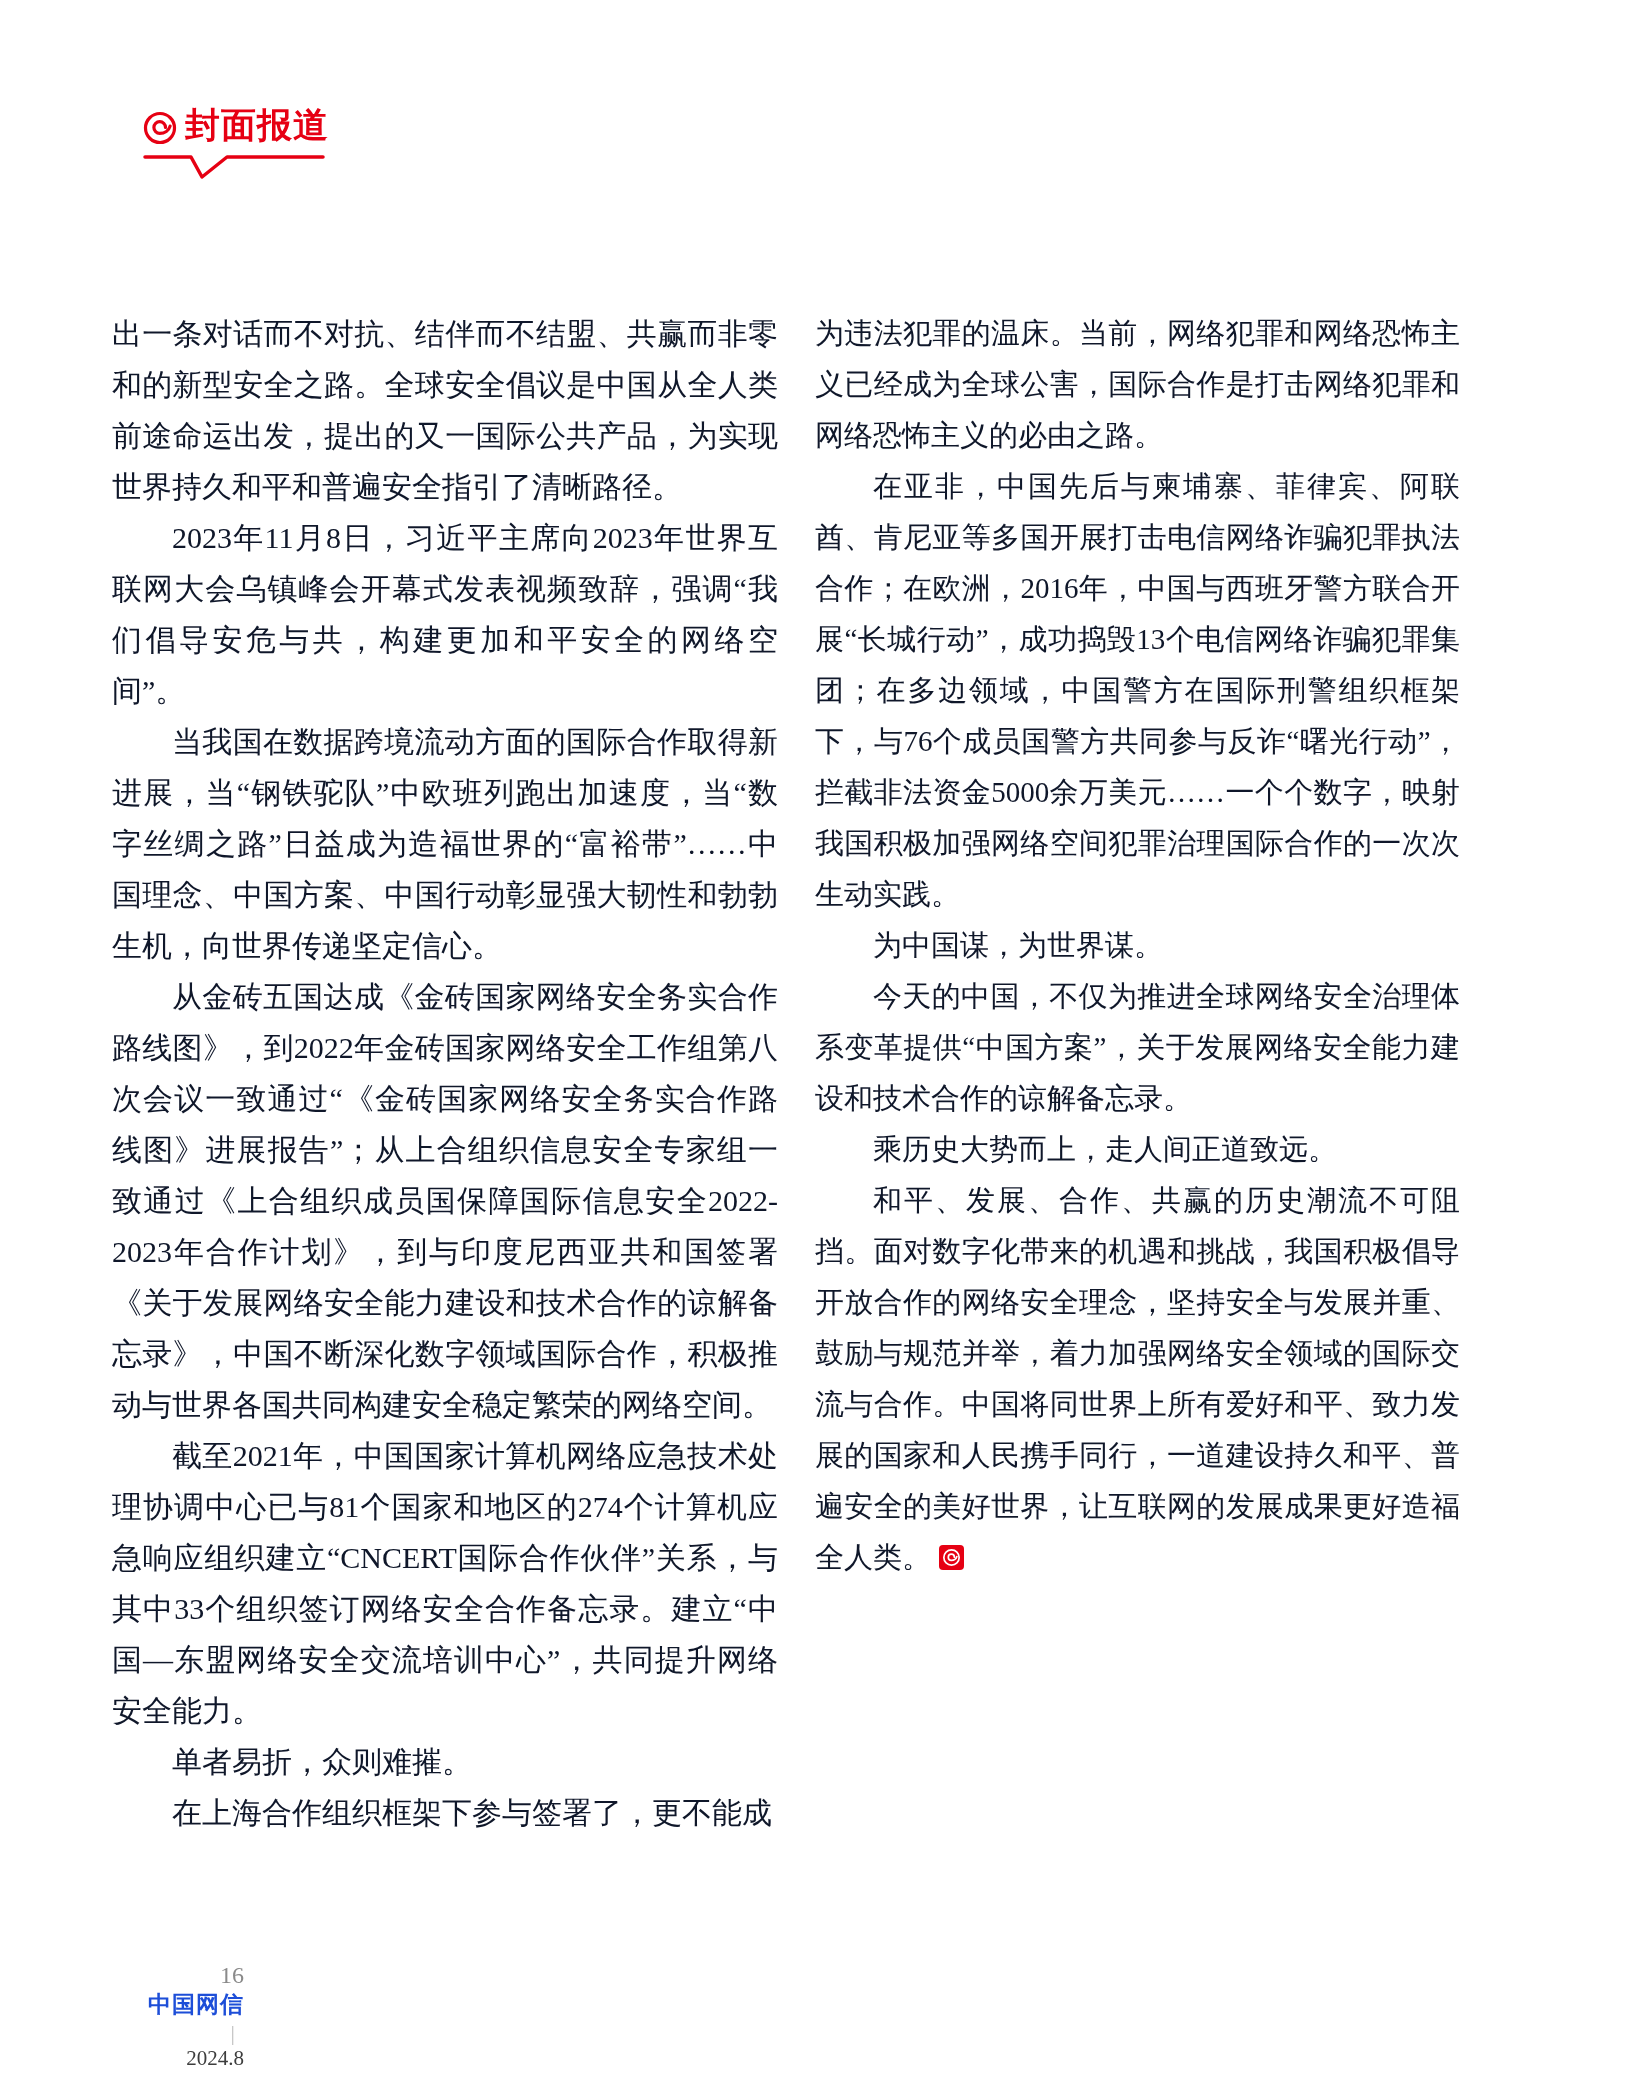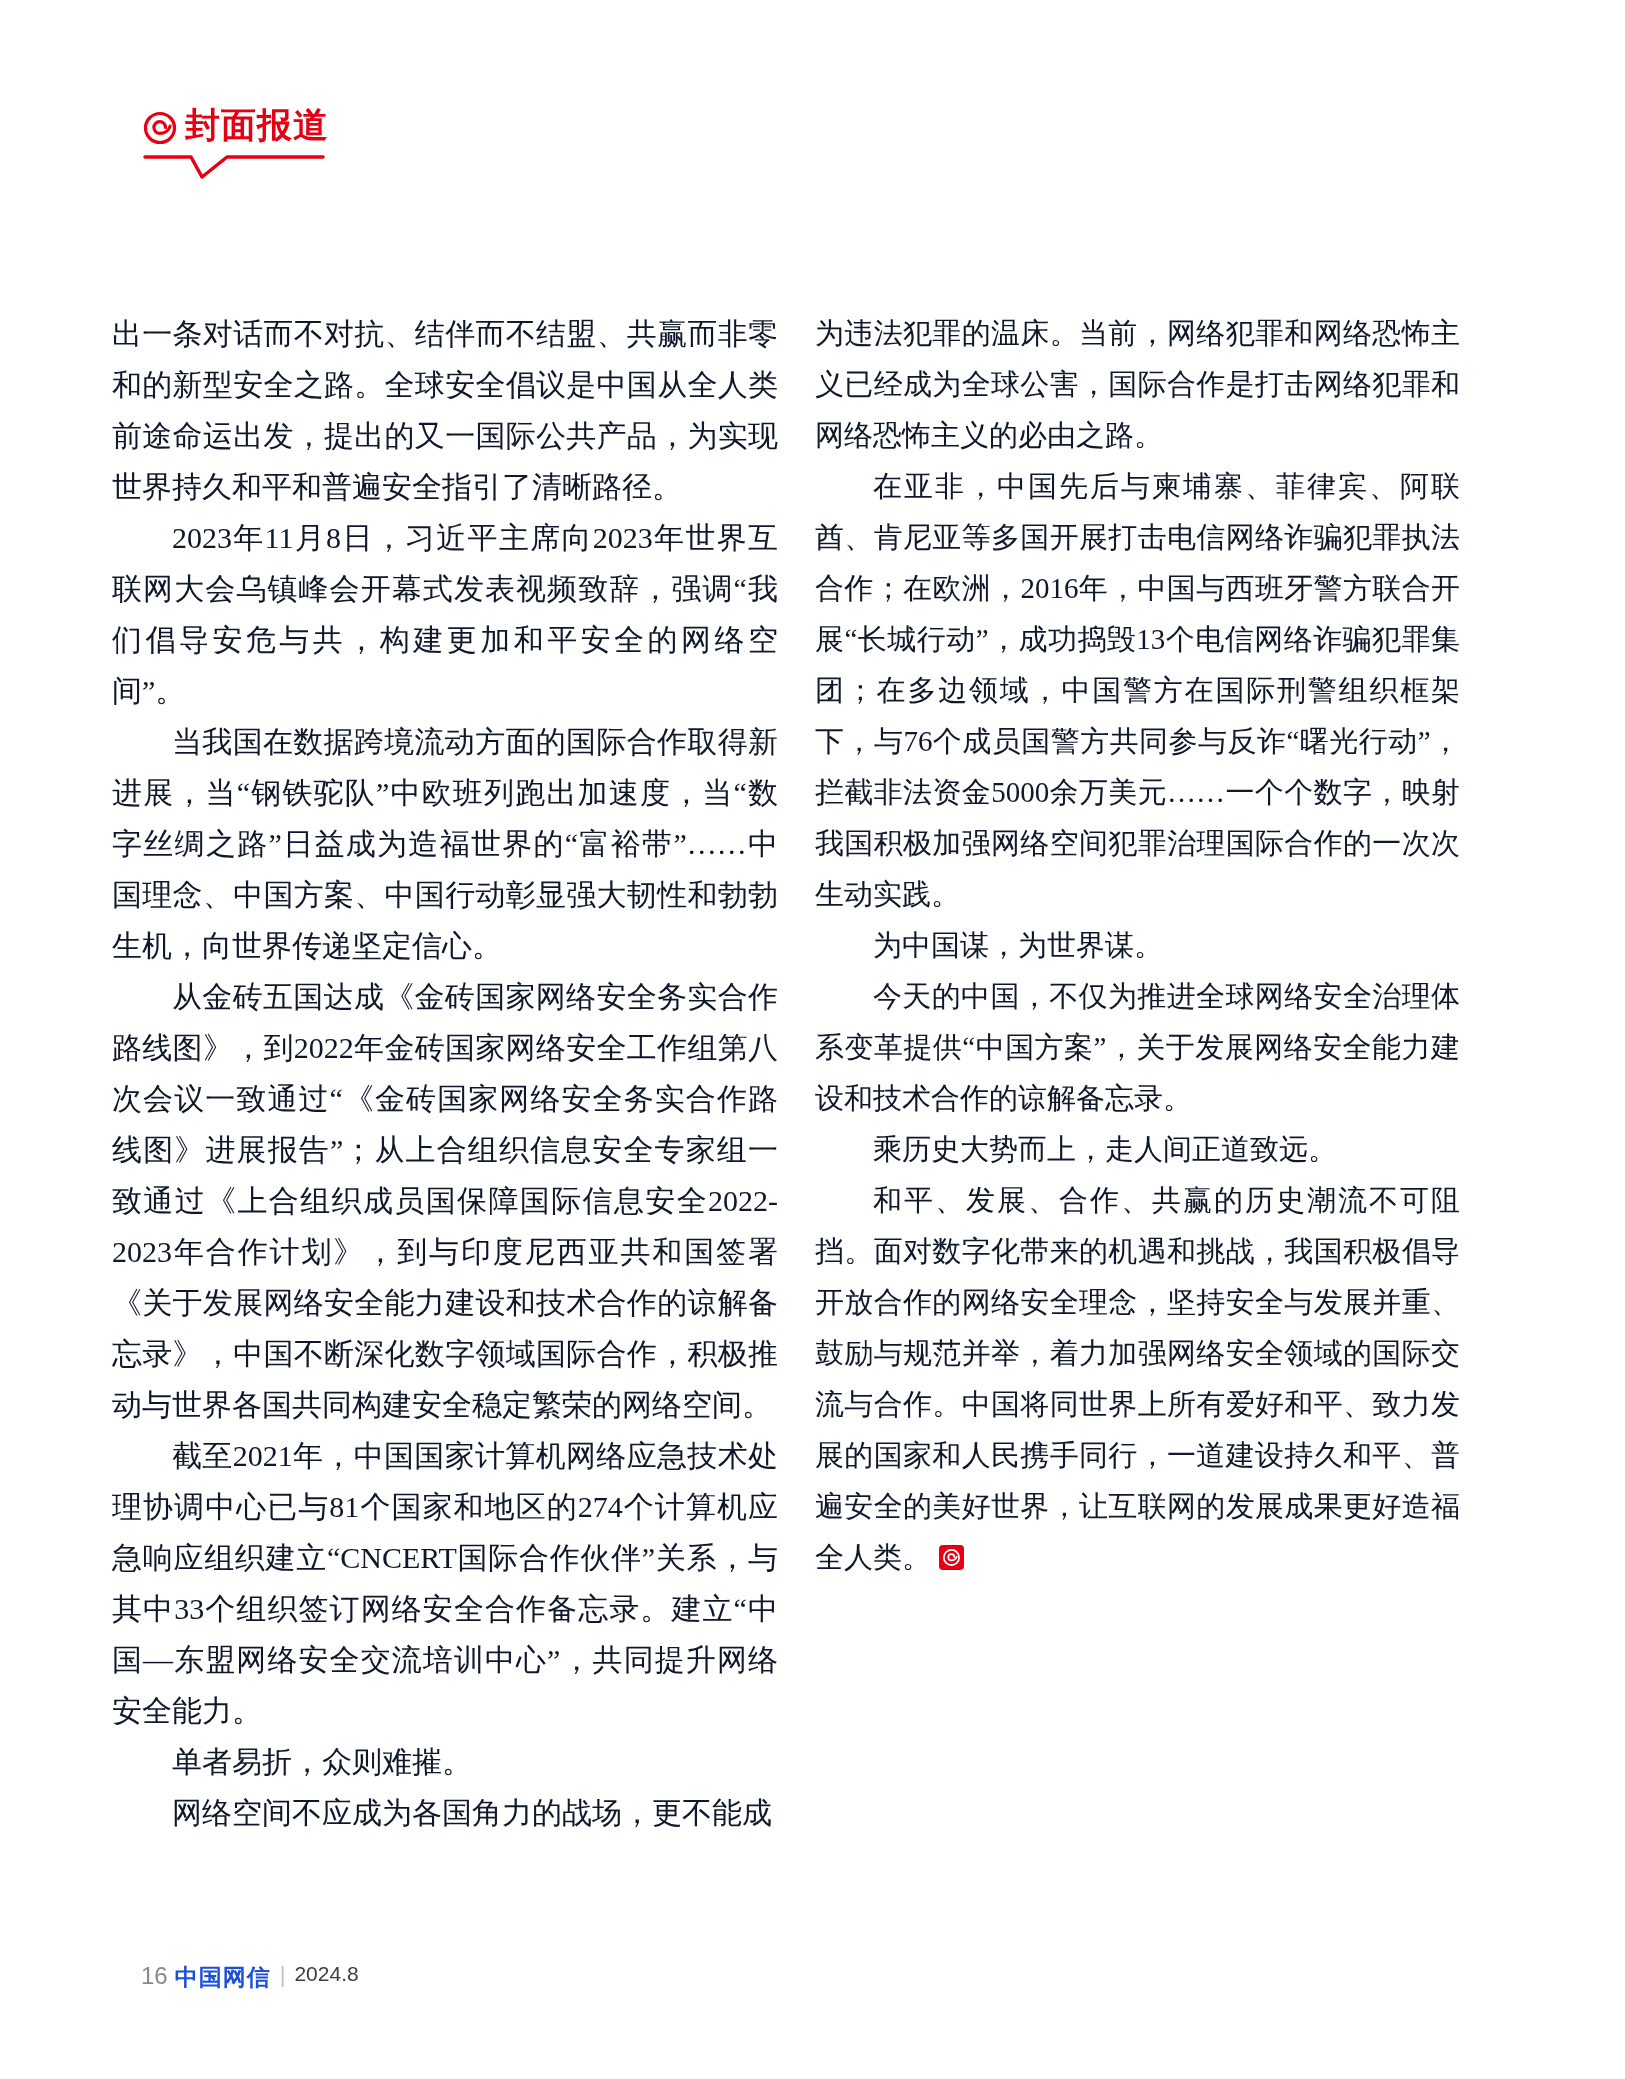--- a/index.html
+++ b/index.html
@@ -37,22 +37,22 @@
   .end-mark{
     display:inline-block;width:25px;height:25px;box-sizing:border-box;
     background:#e60013;border-radius:4px;padding:3px;margin-left:8px;
     vertical-align:-3px;color:#ffffff;
   }
   .end-mark svg{width:19px;height:19px;display:block;}
 
   
   .footer{
     position:absolute;left:141px;top:1962px;
-    font-family:Liberation Sans, sans-serif;
-    display:flex;align-items:flex-start;
+    font-family:Liberation Serif, serif;
+    display:flex;align-items:flex-end;flex-direction:column;
   }
   .page-number{color:#8a8a8a;font-size:24px;}
   .magazine-title{color:#1d4ed8;font-weight:bold;font-size:23px;margin-left:7px;letter-spacing:1px;}
   .footer-sep{color:#c0c0c0;font-size:22px;margin:0 9px;font-weight:normal;}
   .issue{color:#3d3d3d;font-size:21px;}
 </style>
 </head>
 <body>
 
 <div class="page">
@@ -69,21 +69,21 @@
   </svg>
 
   <main>
     <section class="col col-left">
         <p class="para">出一条对话而不对抗、结伴而不结盟、共赢而非零和的新型安全之路。全球安全倡议是中国从全人类前途命运出发，提出的又一国际公共产品，为实现世界持久和平和普遍安全指引了清晰路径。</p>
         <p class="para indent">2023年11月8日，习近平主席向2023年世界互联网大会乌镇峰会开幕式发表视频致辞，强调“我们倡导安危与共，构建更加和平安全的网络空间”。</p>
         <p class="para indent">当我国在数据跨境流动方面的国际合作取得新进展，当“钢铁驼队”中欧班列跑出加速度，当“数字丝绸之路”日益成为造福世界的“富裕带”……中国理念、中国方案、中国行动彰显强大韧性和勃勃生机，向世界传递坚定信心。</p>
         <p class="para indent">从金砖五国达成《金砖国家网络安全务实合作路线图》，到2022年金砖国家网络安全工作组第八次会议一致通过“《金砖国家网络安全务实合作路线图》进展报告”；从上合组织信息安全专家组一致通过《上合组织成员国保障国际信息安全2022-2023年合作计划》，到与印度尼西亚共和国签署《关于发展网络安全能力建设和技术合作的谅解备忘录》，中国不断深化数字领域国际合作，积极推动与世界各国共同构建安全稳定繁荣的网络空间。</p>
         <p class="para indent">截至2021年，中国国家计算机网络应急技术处理协调中心已与81个国家和地区的274个计算机应急响应组织建立“CNCERT国际合作伙伴”关系，与其中33个组织签订网络安全合作备忘录。建立“中国—东盟网络安全交流培训中心”，共同提升网络安全能力。</p>
         <p class="para indent">单者易折，众则难摧。</p>
-        <p class="para indent">网络空间不应成为各国角力的战场，更不能成</p>
+        <p class="para indent">在上海合作组织框架下参与签署了，更不能成</p>
       </section>
     <section class="col col-right">
         <p class="para">为违法犯罪的温床。当前，网络犯罪和网络恐怖主义已经成为全球公害，国际合作是打击网络犯罪和网络恐怖主义的必由之路。</p>
         <p class="para indent">在亚非，中国先后与柬埔寨、菲律宾、阿联酋、肯尼亚等多国开展打击电信网络诈骗犯罪执法合作；在欧洲，2016年，中国与西班牙警方联合开展“长城行动”，成功捣毁13个电信网络诈骗犯罪集团；在多边领域，中国警方在国际刑警组织框架下，与76个成员国警方共同参与反诈“曙光行动”，拦截非法资金5000余万美元……一个个数字，映射我国积极加强网络空间犯罪治理国际合作的一次次生动实践。</p>
         <p class="para indent">为中国谋，为世界谋。</p>
         <p class="para indent">今天的中国，不仅为推进全球网络安全治理体系变革提供“中国方案”，关于发展网络安全能力建设和技术合作的谅解备忘录。</p>
         <p class="para indent">乘历史大势而上，走人间正道致远。</p>
         <p class="para indent">和平、发展、合作、共赢的历史潮流不可阻挡。面对数字化带来的机遇和挑战，我国积极倡导开放合作的网络安全理念，坚持安全与发展并重、鼓励与规范并举，着力加强网络安全领域的国际交流与合作。中国将同世界上所有爱好和平、致力发展的国家和人民携手同行，一道建设持久和平、普遍安全的美好世界，让互联网的发展成果更好造福全人类。<span class="end-mark"><svg viewBox="0 0 36 36" xmlns="http://www.w3.org/2000/svg">
     <circle cx="18" cy="18" r="14.5" fill="none" stroke="currentColor" stroke-width="3.2"></circle>
     <path d="M23.5 17.5 a5.8 5.8 0 1 0 -5.8 5.8 c5 0 9.2 -2.8 10.4 -7.2" fill="none" stroke="currentColor" stroke-width="3.2" stroke-linecap="round"></path>

